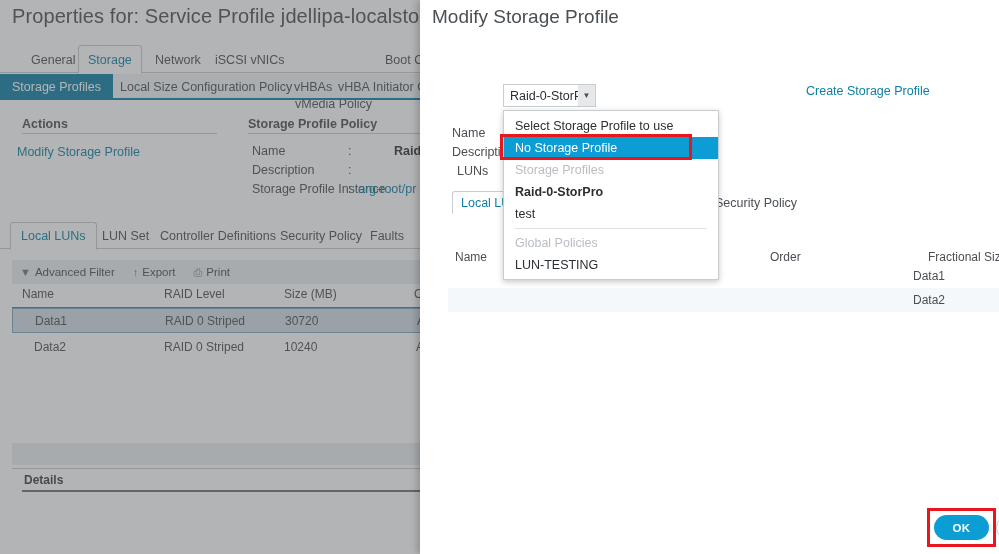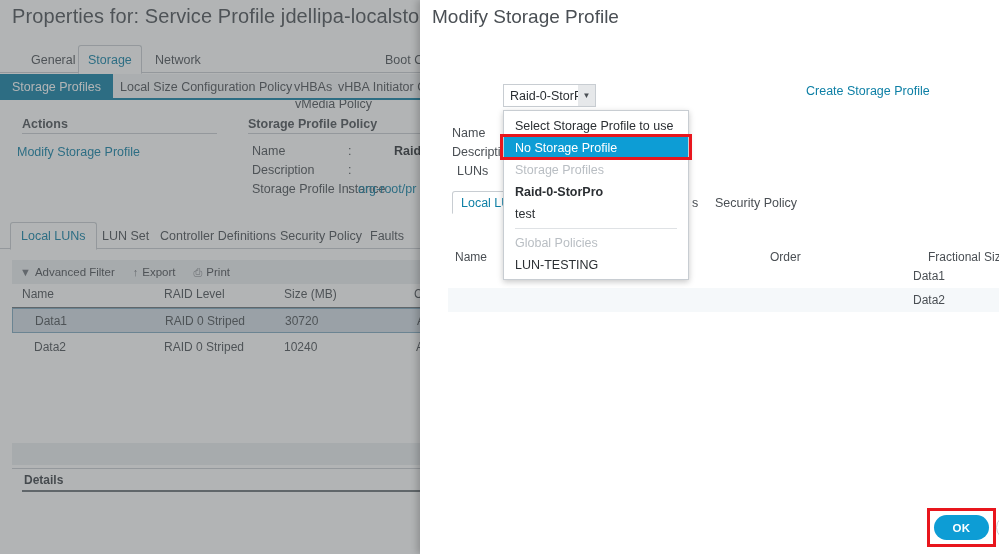--- a/index.html
+++ b/index.html
@@ -226,21 +226,21 @@
     position: absolute; left: 448px; top: 248px; width: 551px; height: 1.5px;
     background: #6b7177;
   }
   .m-gh { position: absolute; top: 250px; font-size: 12px; color: #4a4f54; white-space: nowrap; }
   .m-grow { position: absolute; left: 448px; width: 551px; height: 24px; font-size: 12px; color: #4a4f54; }
   .m-grow.alt { background: #f5f8fa; }
   .m-gc { position: absolute; top: 5px; white-space: nowrap; }
 
   
   #dropdown {
-    position: absolute; left: 503px; top: 110px; width: 186px;
+    position: absolute; left: 503px; top: 110px; width: 216px;
     background: #ffffff; border: 1px solid #c8cdd2;
     box-shadow: 0 2px 6px rgba(0,0,0,.22);
     z-index: 70; padding: 4px 0 3px 0;
   }
   .dd-item {
     height: 22px; display: flex; align-items: center;
     padding-left: 11px; font-size: 12.5px; color: #2b2f33; white-space: nowrap;
   }
   .dd-item.hi { background: #0d9dd5; color: #ffffff; }
   .dd-group {
@@ -285,20 +285,23 @@
 
     <div class="tabrow1"></div>
     <div class="tab1 active" style="left:78px;">
       <span>Storage</span>
     </div>
     <div class="tab1" style="left:22px;">
       <span>General</span>
     </div>
     <div class="tab1" style="left:146px;">
       <span>Network</span>
+    </div>
+    <div class="tab1" style="left:206px;">
+      <span>iSCSI vNICs</span>
     </div>
     <div class="tab1" style="left:286px;margin-top:44px;">
       <span>vMedia Policy</span>
     </div>
     <div class="tab1" style="left:376px;">
       <span>Boot Ord</span>
     </div>
 
     <div class="tabrow2"></div>
     <div class="tab2 active" style="left:0px;">

